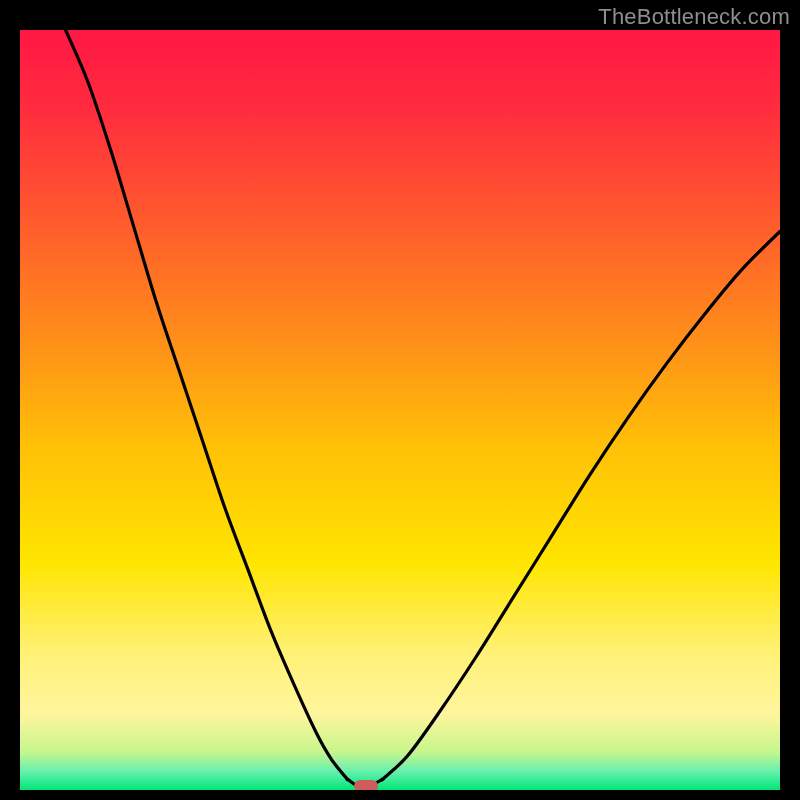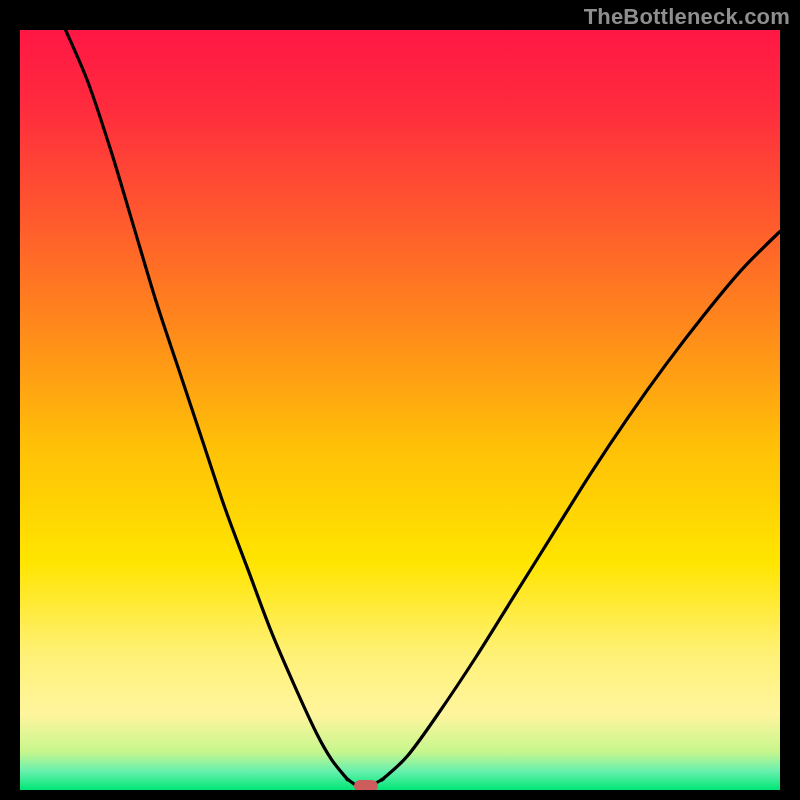--- a/index.html
+++ b/index.html
@@ -18,21 +18,21 @@
     width: 800px;
     height: 800px;
     background: #000;
   }
   .watermark {
     position: absolute;
     top: 4px;
     right: 10px;
     color: #8e8e8e;
     font-size: 22px;
-    font-weight: 700;
+    font-weight: 400;
     letter-spacing: 0.2px;
     z-index: 5;
   }
   .plot {
     position: absolute;
     left: 20px;
     top: 30px;
     width: 760px;
     height: 760px;
     overflow: hidden;

